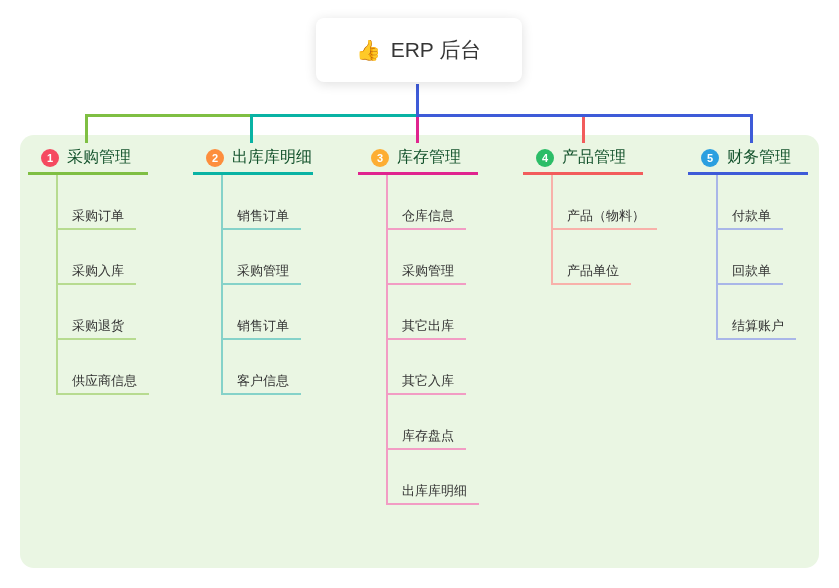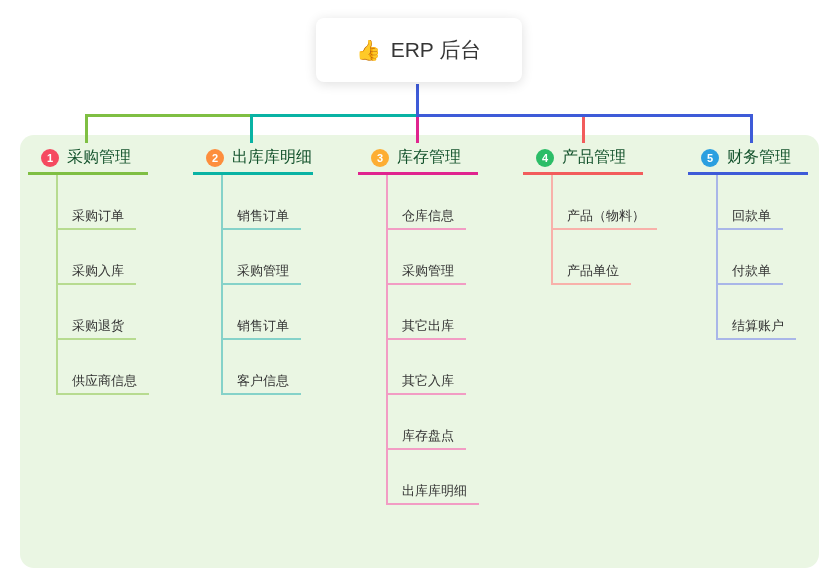--- a/index.html
+++ b/index.html
@@ -117,19 +117,19 @@
       <div class="item">产品单位</div>
     </div>
   </div>
 
   <div class="branch" style="left: 688px; --line: #3e5bd8; --item-line: #a9b6e8; --badge: #2b9fe0;">
     <div class="branch-header">
       <span class="badge">5</span>
       <span class="branch-label">财务管理</span>
     </div>
     <div class="branch-items">
+      <div class="item">付款单</div>
       <div class="item">回款单</div>
-      <div class="item">付款单</div>
       <div class="item">结算账户</div>
     </div>
   </div>
 
 </div>
 
 </body></html>

